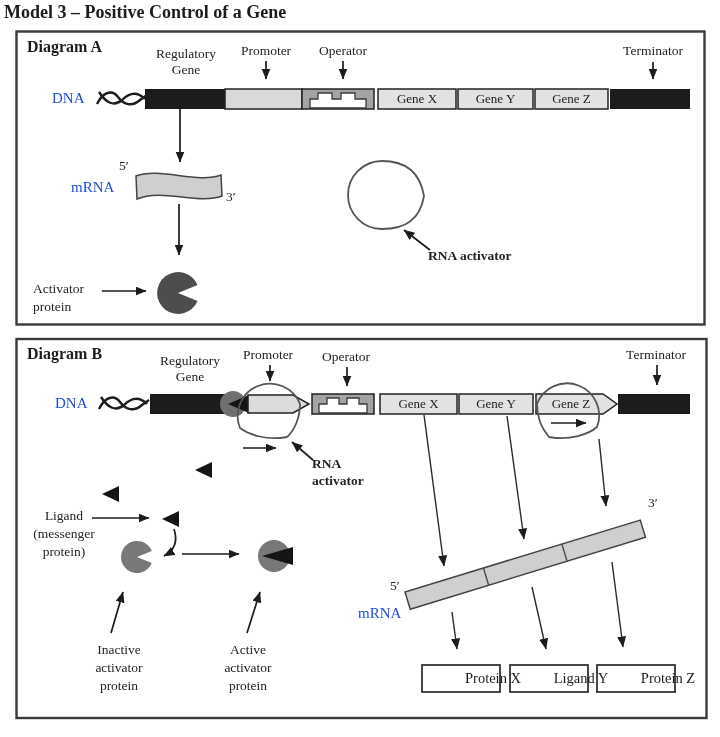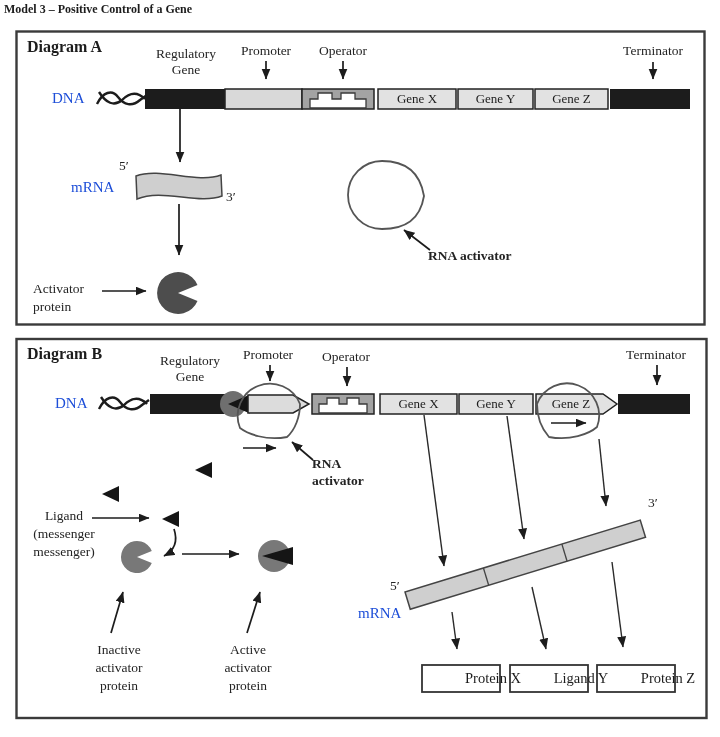--- a/index.html
+++ b/index.html
@@ -3,21 +3,21 @@
 <meta charset="utf-8">
 <style>
   html,body{margin:0;padding:0;background:#ffffff;}
   .page{position:relative;width:720px;height:737px;background:#fff;overflow:hidden;
         font-family:"Liberation Serif", serif;color:#222;}
   .abs{position:absolute;}
   .lbl{font-size:13.5px;line-height:16px;color:#242424;white-space:nowrap;}
   .lbl-lg{font-size:15px;line-height:17px;color:#1d4ed8;white-space:nowrap;}
   .bold{font-weight:bold;}
   .center{text-align:center;}
-  .title{font-size:12px;font-weight:bold;color:#1c1c1c;white-space:nowrap;}
+  .title{font-size:18px;font-weight:bold;color:#1c1c1c;white-space:nowrap;}
   .panel-label{font-size:16px;font-weight:bold;color:#1c1c1c;}
   .gene-lbl{font-size:13px;line-height:20px;text-align:center;color:#1c1c1c;}
   .prot-lbl{font-size:14.5px;line-height:27px;text-align:center;color:#1c1c1c;padding-left:32px;}
   .stack3 div{line-height:18px;}
   svg{position:absolute;left:0;top:0;}
 </style>
 </head>
 <body>
 
 <div class="page">
@@ -180,21 +180,21 @@
   <div class="abs gene-lbl" style="left:380px;top:394px;width:77px;">Gene X</div>
   <div class="abs gene-lbl" style="left:459px;top:394px;width:74px;">Gene Y</div>
   <div class="abs gene-lbl" style="left:536px;top:394px;width:70px;">Gene Z</div>
   <div class="abs lbl bold" style="left:312px;top:455px;line-height:17px;">
     <div>RNA</div>
     <div>activator</div>
   </div>
   <div class="abs lbl center stack3" style="left:25px;top:507px;width:78px;">
     <div>Ligand</div>
     <div>(messenger</div>
-    <div>messenger)</div>
+    <div>protein)</div>
   </div>
   <div class="abs lbl center stack3" style="left:88px;top:641px;width:62px;">
     <div>Inactive</div>
     <div>activator</div>
     <div>protein</div>
   </div>
   <div class="abs lbl center stack3" style="left:217px;top:641px;width:62px;">
     <div>Active</div>
     <div>activator</div>
     <div>protein</div>

